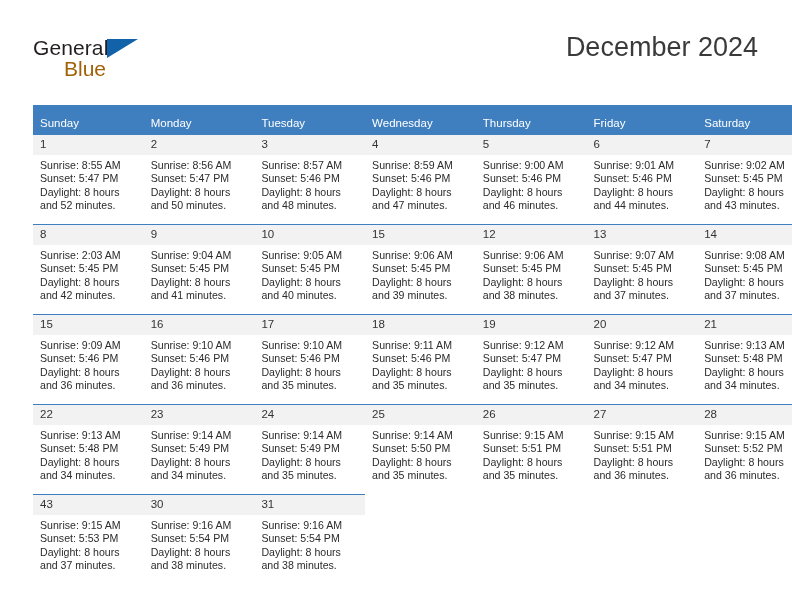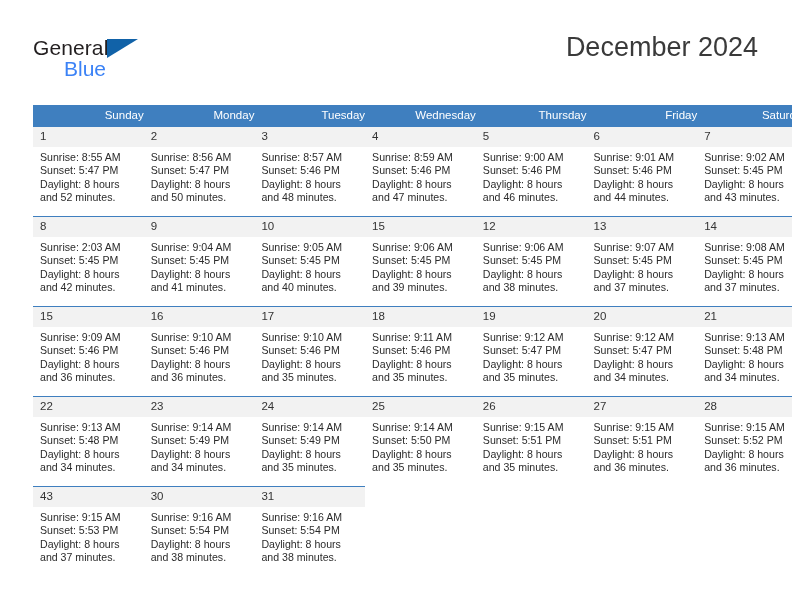--- a/index.html
+++ b/index.html
@@ -52,21 +52,21 @@
     width: 0;
     height: 0;
     border-left: 31px solid #1162a8;
     border-bottom: 19px solid transparent;
   }
   .logo-blue {
     position: absolute;
     left: 31px;
     top: 21px;
     font-size: 21px;
-    color: #3b82f6;
+    color: #a16207;
     font-family: "Liberation Sans", sans-serif;
   }
 
   .title-block {
     position: absolute;
     right: 34px;
     top: 31px;
   }
   .cal-title {
     font-size: 27px;
@@ -90,22 +90,22 @@
     top: 105px;
     width: 726px;
     border-collapse: collapse;
     table-layout: fixed;
   }
   .calendar th {
     background: #3f7fbf;
     color: #ffffff;
     font-size: 11.5px;
     font-weight: normal;
-    text-align: right;
-    padding: 4px 0 5px 7px;
+    text-align: left;
+    padding: 12px 0 5px 7px;
     border: none;
     width: 103.71px;
   }
   .week-gap td {
     height: 9px;
     padding: 0;
     border: none;
     background: #ffffff;
   }
   .calendar td.day {

